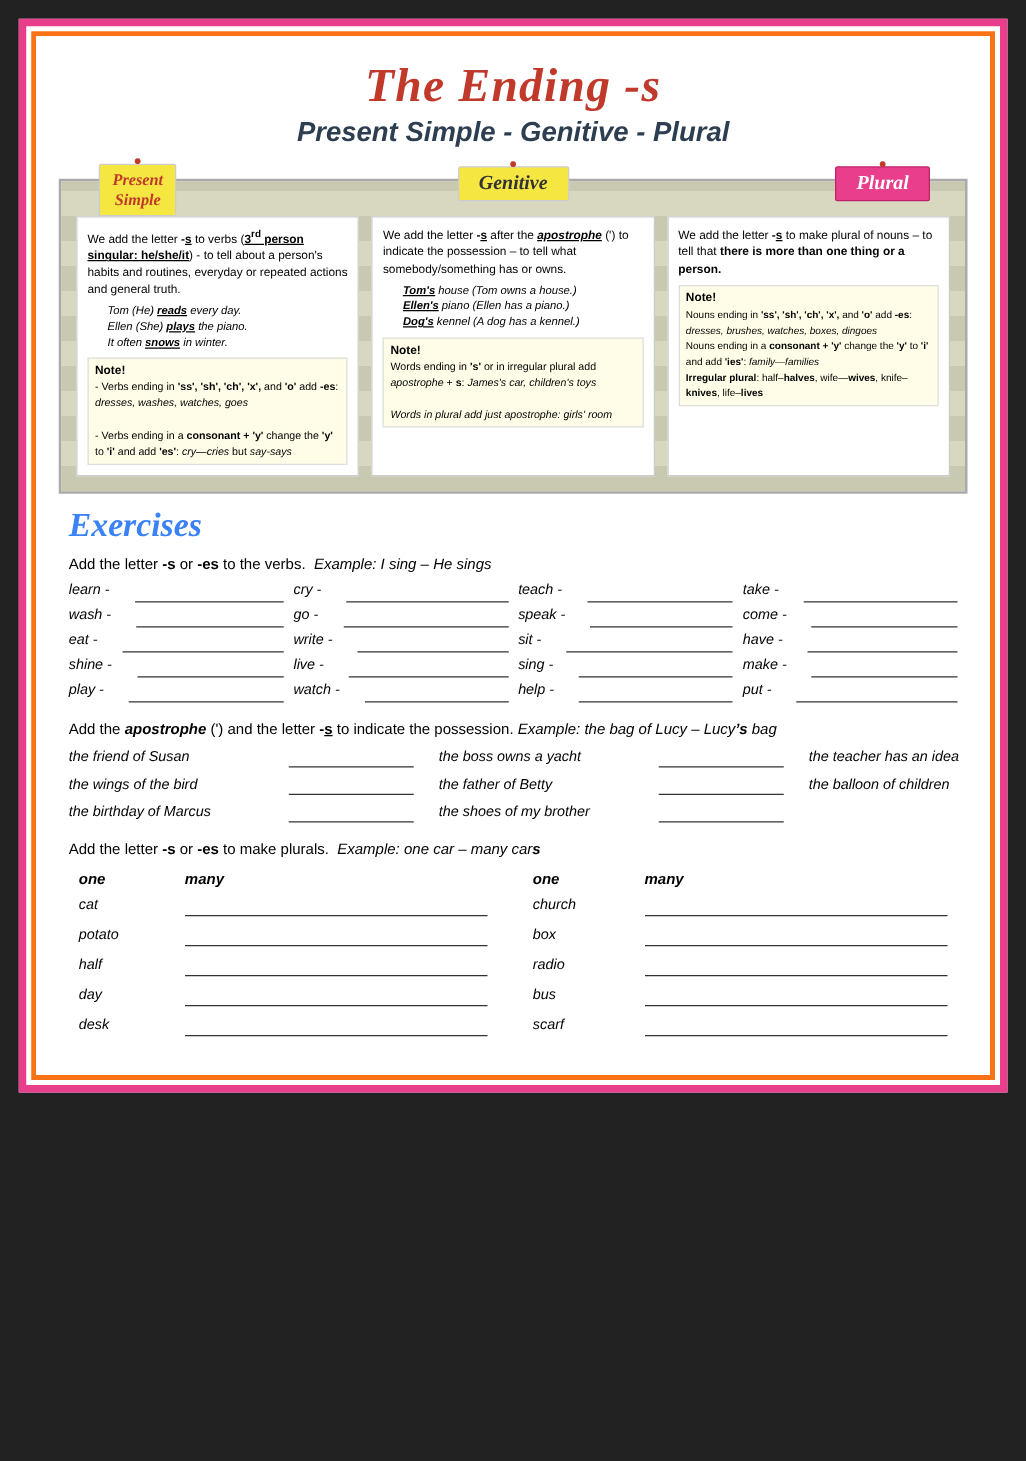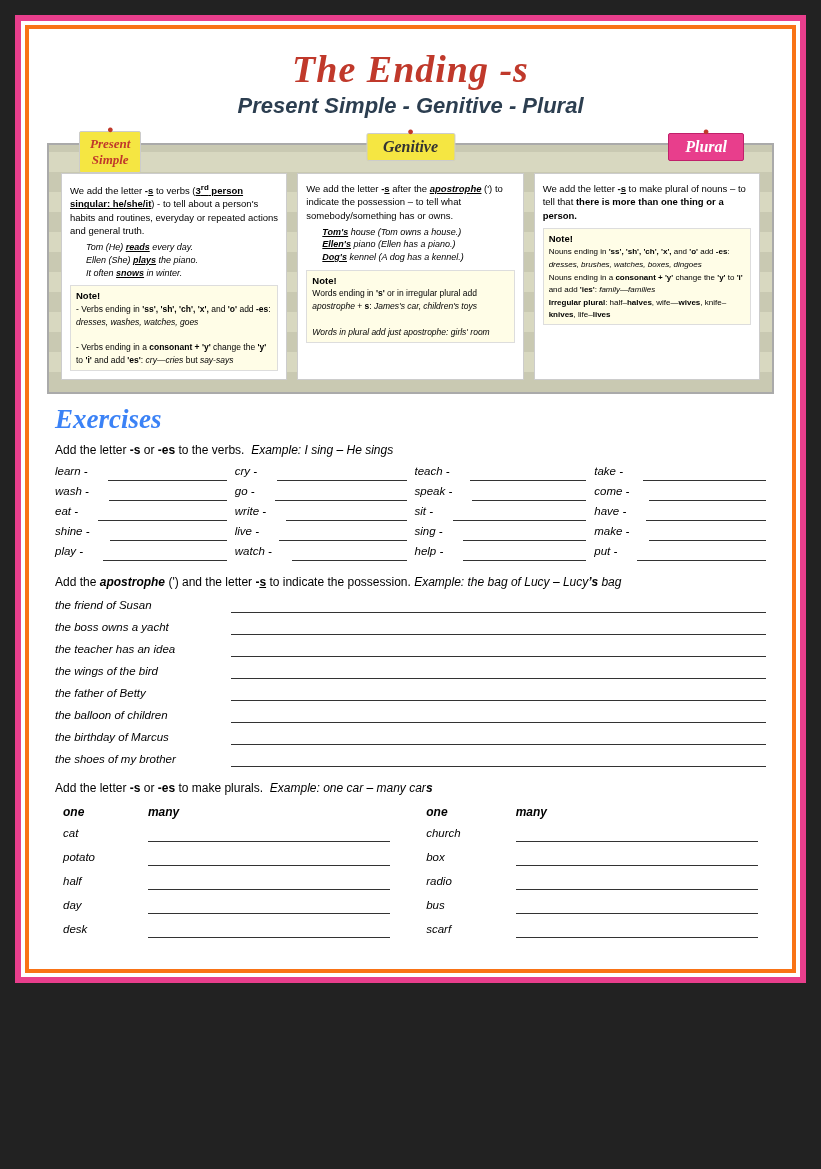--- a/index.html
+++ b/index.html
@@ -123,21 +123,21 @@
     .answer-line {
       border-bottom: 1px solid #333;
       flex: 1;
       min-width: 50px;
       height: 16px;
     }
 
     
     .possession-grid {
       display: grid;
-      grid-template-columns: 1fr;
+      grid-template-columns: 1fr 1fr 1fr;
       gap: 6px 20px;
       margin-bottom: 14px;
       font-size: 11.5px;
       font-family: Arial, sans-serif;
     }
     .possession-item {
       display: flex;
       align-items: center;
       gap: 6px;
     }

